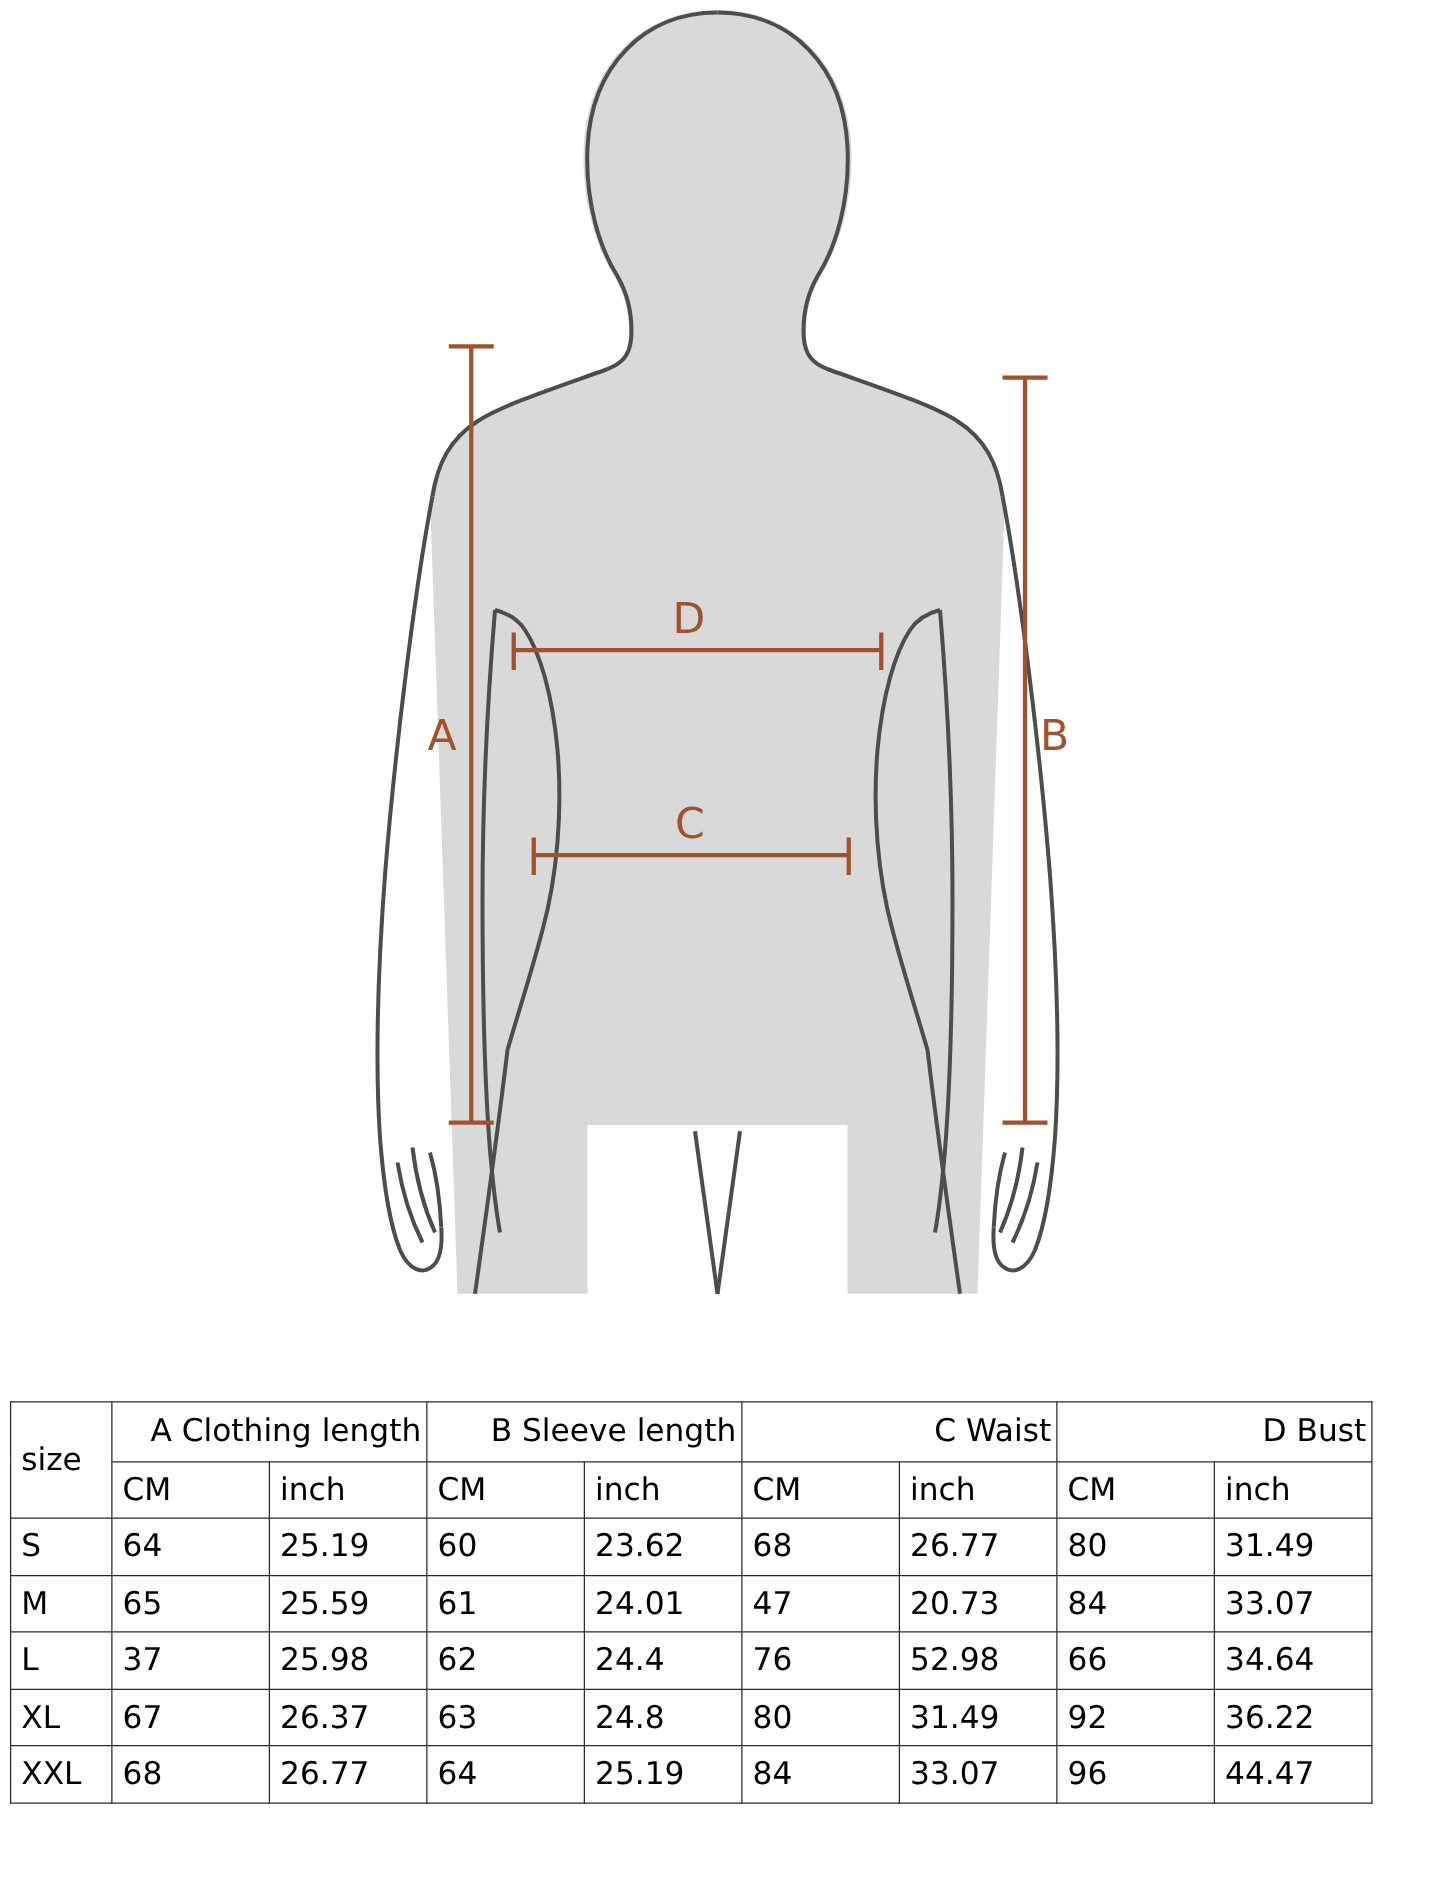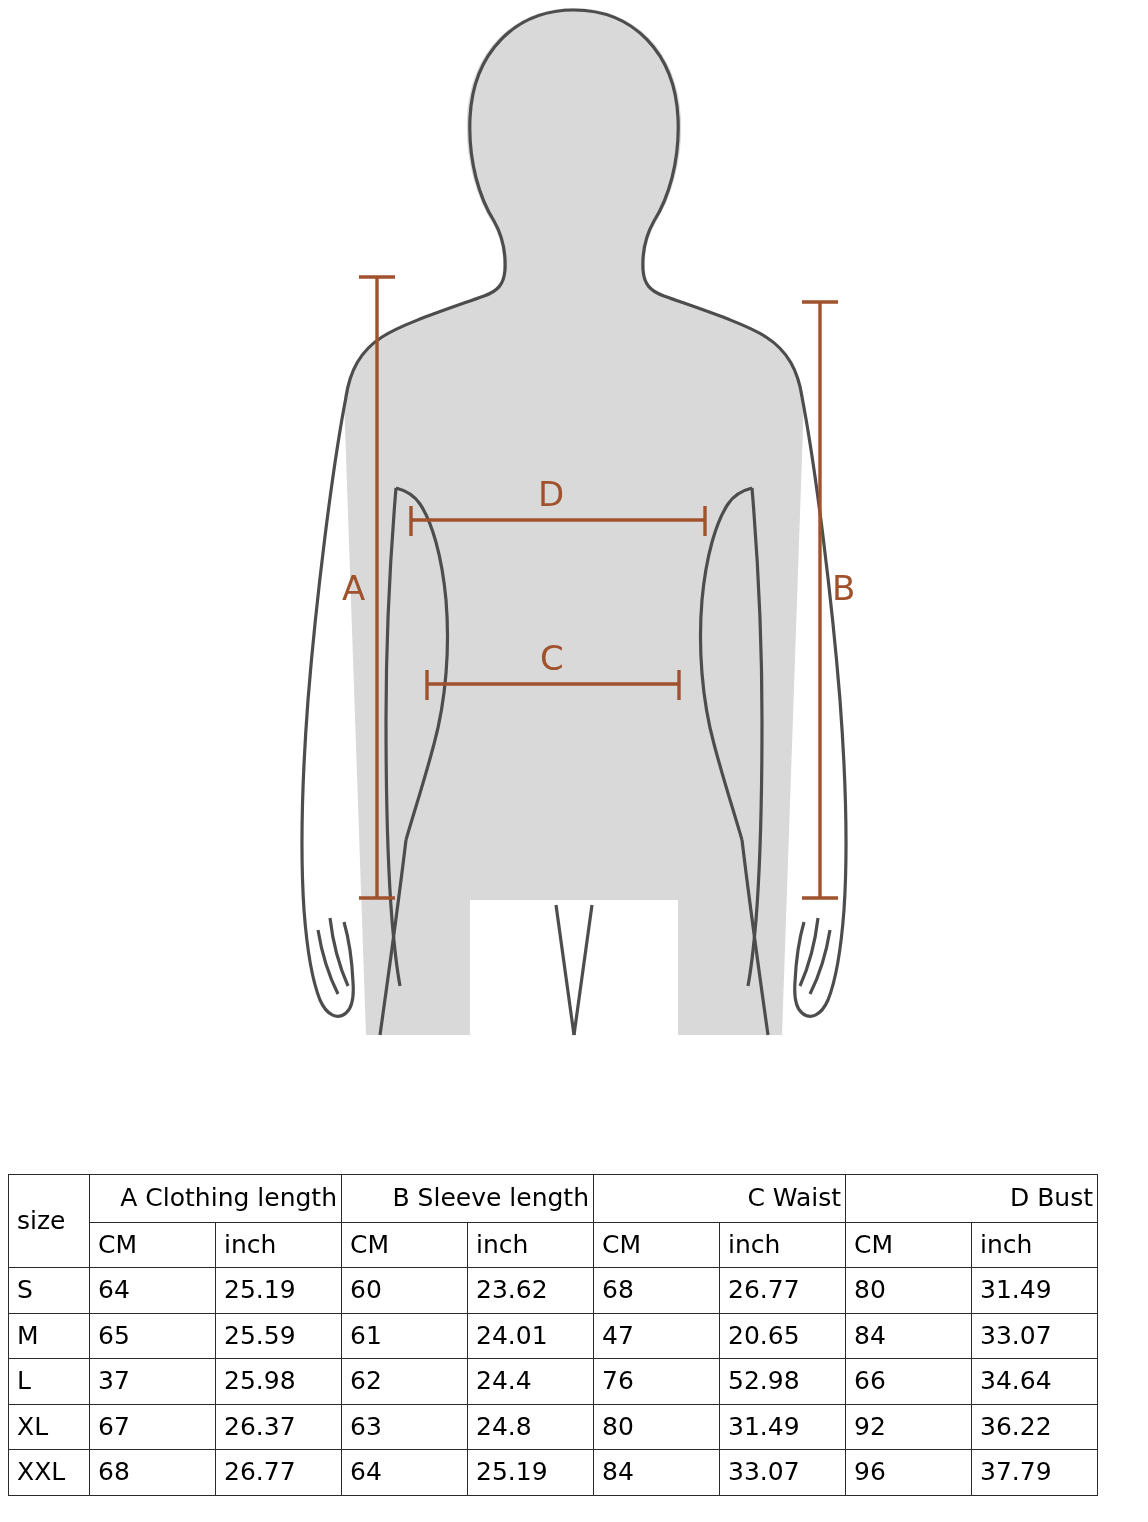--- a/index.html
+++ b/index.html
@@ -25,21 +25,21 @@
   #body-figure-svg {
     position: absolute;
     left: 0;
     top: 0;
   }
 
   
   #size-table-wrap {
     position: absolute;
     left: 8px;
-    top: 1174px;
+    top: 1121px;
     width: 1090px;
   }
   table.size-table {
     border-collapse: collapse;
     width: 1090px;
     table-layout: fixed;
   }
   table.size-table td,
   table.size-table th {
     border: 1px solid #2b2b2b;
@@ -219,21 +219,21 @@
         <td>80</td>
         <td>31.49</td>
       </tr>
       <tr>
         <td class="size-cell">M</td>
         <td>65</td>
         <td>25.59</td>
         <td>61</td>
         <td>24.01</td>
         <td>47</td>
-        <td>20.65</td>
+        <td>20.73</td>
         <td>84</td>
         <td>33.07</td>
       </tr>
       <tr>
         <td class="size-cell">L</td>
         <td>37</td>
         <td>25.98</td>
         <td>62</td>
         <td>24.4</td>
         <td>76</td>
@@ -254,17 +254,17 @@
       </tr>
       <tr>
         <td class="size-cell">XXL</td>
         <td>68</td>
         <td>26.77</td>
         <td>64</td>
         <td>25.19</td>
         <td>84</td>
         <td>33.07</td>
         <td>96</td>
-        <td>37.79</td>
+        <td>44.47</td>
       </tr>
     </tbody>
   </table>
 </div>
 
 </body></html>

